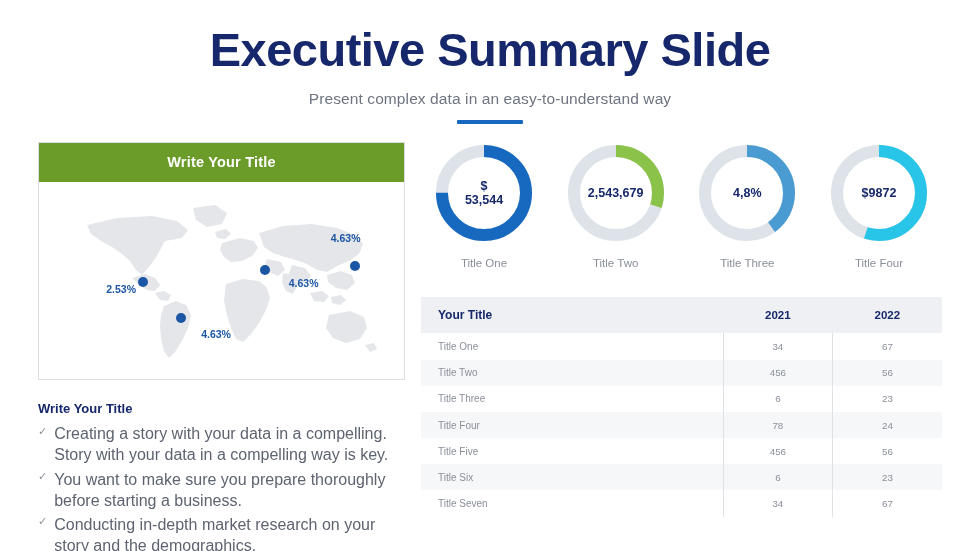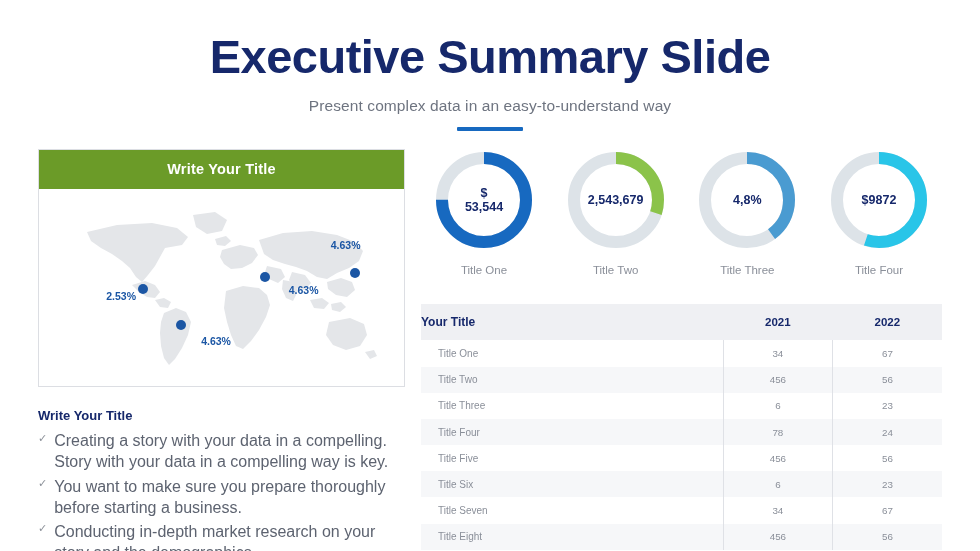--- a/index.html
+++ b/index.html
@@ -5,21 +5,21 @@
   * { margin:0; padding:0; box-sizing:border-box; }
   html,body { width:980px; height:551px; }
   body {
     background:#ffffff;
     font-family:"Liberation Sans", sans-serif;
     overflow:hidden;
     position:relative;
   }
 
   
-  .header { text-align:center; padding-top:32px; }
+  .header { text-align:center; padding-top:25px; }
   .title {
     font-size:47px;
     font-weight:bold;
     color:#16286B;
     letter-spacing:-0.5px;
     line-height:1.05;
   }
   .subtitle {
     font-size:15.5px;
     color:#6E7480;
@@ -151,20 +151,21 @@
   .data-table th {
     background:#EFF0F3;
     color:#16286B;
     font-size:11.5px;
     font-weight:bold;
     text-align:center;
     padding:11px 0;
   }
   .data-table th.col-name {
     text-align:left;
+    padding-left:17px;
     font-size:12px;
     margin-left:48px;
   }
   .data-table td {
     font-size:9.8px;
     color:#8A8F99;
     text-align:center;
     padding:7.6px 0;
   }
   .data-table td.col-name {
@@ -351,22 +352,17 @@
           <tr>
             <td class="col-name">Title Six</td>
             <td class="val-2021">6</td>
             <td class="val-2022">23</td>
           </tr>
           <tr>
             <td class="col-name">Title Seven</td>
             <td class="val-2021">34</td>
             <td class="val-2022">67</td>
           </tr>
-          <tr>
-            <td class="col-name">Title Eight</td>
-            <td class="val-2021">456</td>
-            <td class="val-2022">56</td>
-          </tr>
         </tbody>
     </table>
 
   </div>
 </div>
 
 </body></html>

